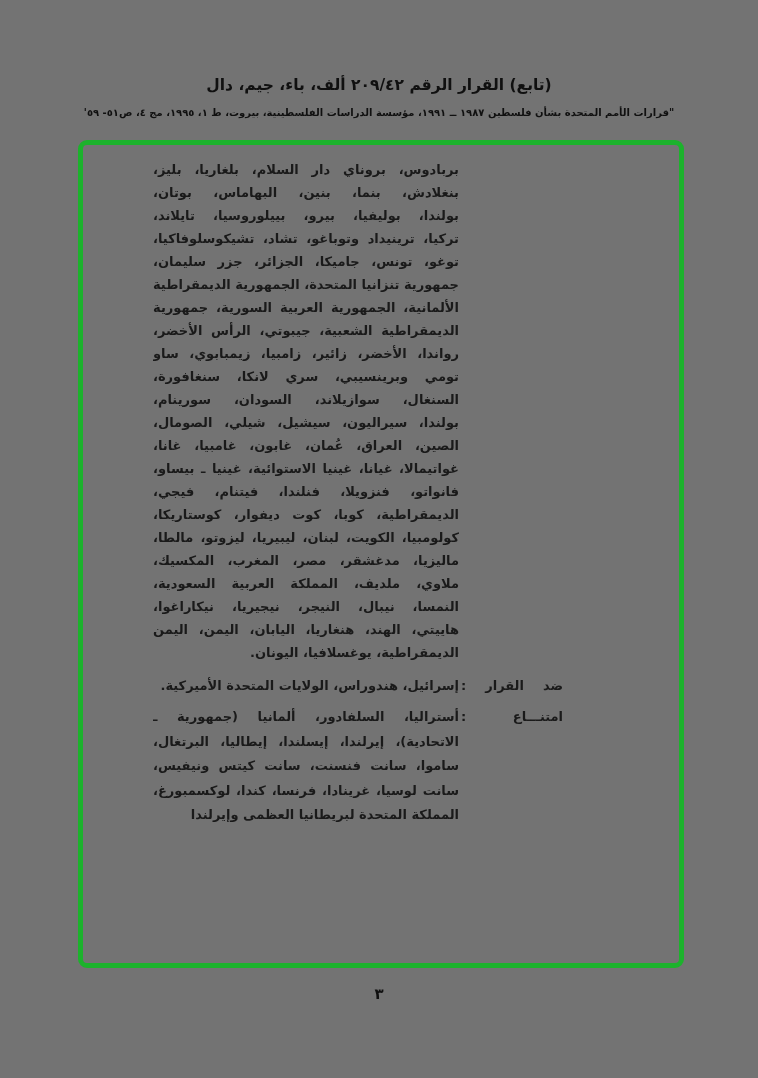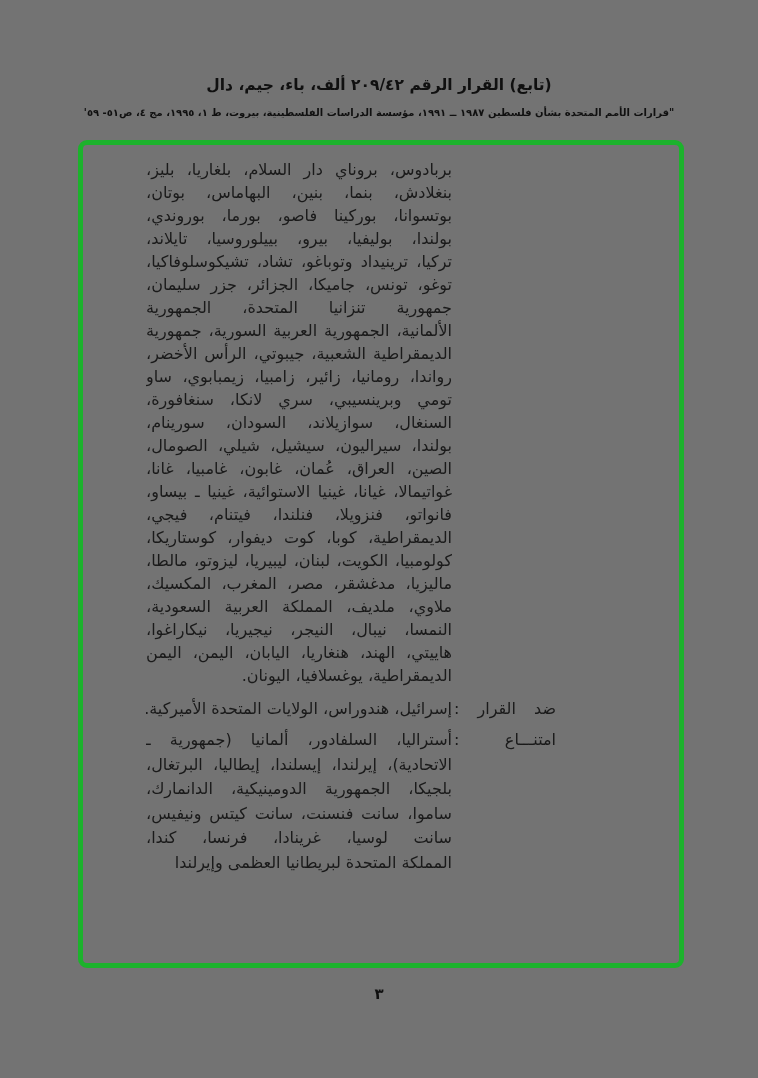--- a/index.html
+++ b/index.html
@@ -24,23 +24,23 @@
   }
   .annotation-box{
     position:absolute;left:78px;top:140px;
     width:606px;height:828px;
     box-sizing:border-box;
     border:5px solid #1cb22c;
     border-radius:9px;
     background:transparent;
   }
   .textcol{
-    position:absolute;top:158px;right:306px;width:306px;
+    position:absolute;top:158px;right:299px;width:306px;
     direction:rtl;text-align:right;
-    font-size:16px;color:#1a1a1a;
+    font-size:13px;color:#1a1a1a;font-weight:bold;
   }
   .jline{
     height:23px;line-height:23px;
     text-align:justify;text-align-last:justify;
     overflow:hidden;white-space:normal;
   }
   .line-end{
     text-align:right;text-align-last:right;
   }
   .section{position:relative;}
@@ -71,28 +71,27 @@
 
   <div class="citation">"قرارات الأمم المتحدة بشأن فلسطين ١٩٨٧ ــ ١٩٩١، مؤسسة الدراسات الفلسطينية، بيروت، ط ١، ١٩٩٥، مج ٤، ص٥١- ٥٩'</div>
 
   <div class="annotation-box"></div>
 
   <div class="textcol">
 
     <div class="main-list">
       <div class="jline">بربادوس، بروناي دار السلام، بلغاريا، بليز،</div>
       <div class="jline">بنغلادش، بنما، بنين، البهاماس، بوتان،</div>
-      <div class="jline">بوتسوانا، بوركينا فاصو، بورما، بوروندي،</div>
       <div class="jline">بولندا، بوليفيا، بيرو، بييلوروسيا، تايلاند،</div>
       <div class="jline">تركيا، ترينيداد وتوباغو، تشاد، تشيكوسلوفاكيا،</div>
       <div class="jline">توغو، تونس، جاميكا، الجزائر، جزر سليمان،</div>
       <div class="jline">جمهورية تنزانيا المتحدة، الجمهورية الديمقراطية</div>
       <div class="jline">الألمانية، الجمهورية العربية السورية، جمهورية لاو</div>
       <div class="jline">الديمقراطية الشعبية، جيبوتي، الرأس الأخضر،</div>
-      <div class="jline">رواندا، رومانيا، زائير، زامبيا، زيمبابوي، ساو</div>
+      <div class="jline">رواندا، الأخضر، زائير، زامبيا، زيمبابوي، ساو</div>
       <div class="jline">تومي وبرينسيبي، سري لانكا، سنغافورة،</div>
       <div class="jline">السنغال، سوازيلاند، السودان، سورينام،</div>
       <div class="jline">بولندا، سيراليون، سيشيل، شيلي، الصومال،</div>
       <div class="jline">الصين، العراق، عُمان، غابون، غامبيا، غانا،</div>
       <div class="jline">غواتيمالا، غيانا، غينيا الاستوائية، غينيا ـ بيساو،</div>
       <div class="jline">فانواتو، فنزويلا، فنلندا، فيتنام، فيجي،</div>
       <div class="jline">الديمقراطية، كوبا، كوت ديفوار، كوستاريكا،</div>
       <div class="jline">كولومبيا، الكويت، لبنان، ليبيريا، ليزوتو، مالطا،</div>
       <div class="jline">ماليزيا، مدغشقر، مصر، المغرب، المكسيك،</div>
       <div class="jline">ملاوي، ملديف، المملكة العربية السعودية،</div>
@@ -103,21 +102,20 @@
 
     <div class="section against">
       <div class="section-label">ضد القرار :</div>
       <div class="oneline">إسرائيل، هندوراس، الولايات المتحدة الأميركية.</div>
     </div>
 
     <div class="section abst">
       <div class="section-label">امتنـــاع :</div>
       <div class="jline">أستراليا، السلفادور، ألمانيا (جمهورية ـ</div>
       <div class="jline">الاتحادية)، إيرلندا، إيسلندا، إيطاليا، البرتغال،</div>
-      <div class="jline">بلجيكا، الجمهورية الدومينيكية، الدانمارك،</div>
       <div class="jline">ساموا، سانت فنسنت، سانت كيتس ونيفيس،</div>
       <div class="jline">سانت لوسيا، غرينادا، فرنسا، كندا، لوكسمبورغ،</div>
       <div class="jline line-end">المملكة المتحدة لبريطانيا العظمى وإيرلندا</div>
     </div>
 
   </div>
 
   <div class="pagenum">٣</div>
 
 </div>

